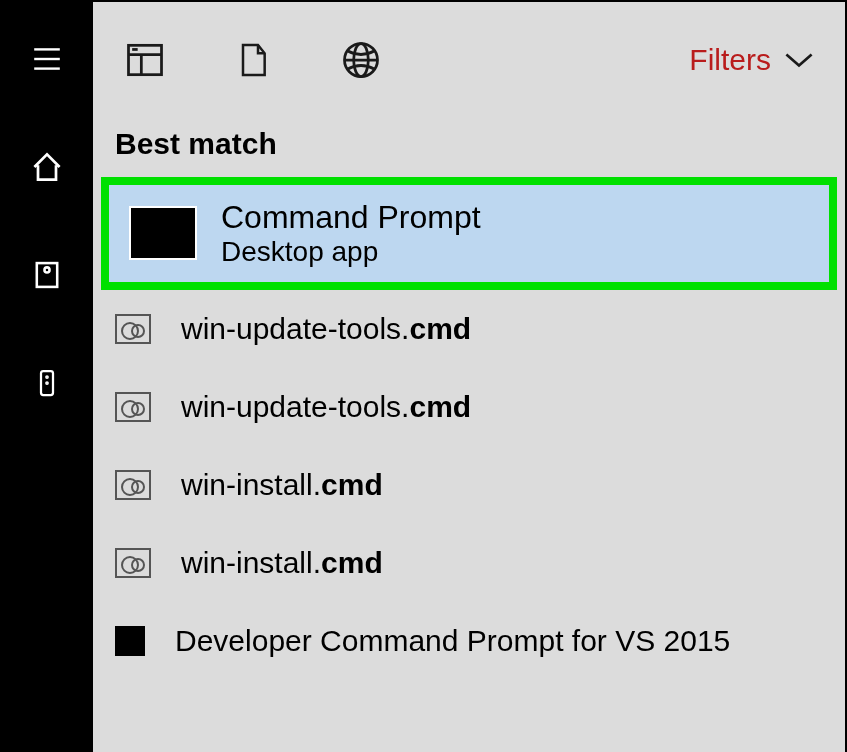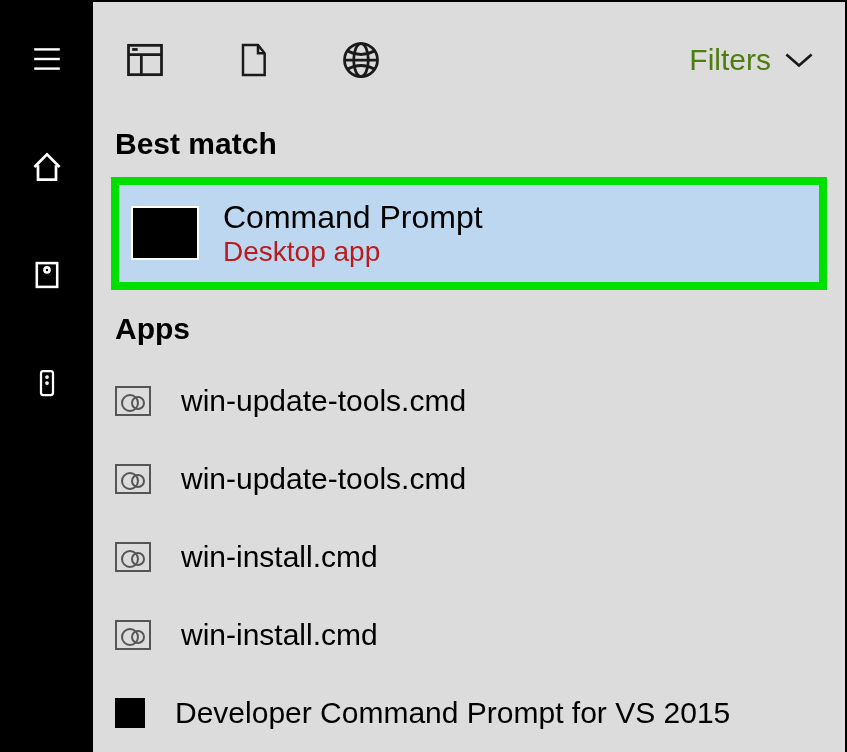--- a/index.html
+++ b/index.html
@@ -53,52 +53,52 @@
       color: #1a1a1a;
       cursor: pointer;
     }
     .topbar-icon svg { stroke: #1a1a1a; fill: none; stroke-width: 3; }
     .filters {
       margin-left: auto;
       display: flex;
       align-items: center;
       gap: 10px;
       font-size: 30px;
-      color: #4d7c0f;
+      color: #b91c1c;
       cursor: pointer;
     }
     .filters svg { stroke: #1a1a1a; fill: none; stroke-width: 3; }
 
     
     .section-header {
       padding: 10px 22px 16px 22px;
       font-size: 30px;
       font-weight: 600;
       color: #000000;
     }
 
     
     .best-match-item {
-      margin: 0 18px;
+      margin: 0 8px;
       border: 8px solid #00e000;
       background: #bdd7f0;
       display: flex;
       align-items: center;
-      padding: 14px 12px;
+      padding: 14px 20px;
       cursor: pointer;
     }
     .bm-thumb {
       width: 68px; height: 54px;
       background: #000;
       border: 2px solid #fff;
       margin-right: 24px;
       flex-shrink: 0;
     }
     .bm-title { font-size: 32px; color: #000; line-height: 1.15; }
-    .bm-sub   { font-size: 28px; color: #b91c1c; }
+    .bm-sub   { font-size: 28px; color: #000000; }
 
     
     .app-list { display: flex; flex-direction: column; }
     .app-item {
       display: flex;
       align-items: center;
       padding: 22px 22px;
       gap: 30px;
       font-size: 30px;
       color: #000;
@@ -121,21 +121,21 @@
     }
     .app-item .file-icon.cmd::before {
       content: "";
       position: absolute;
       width: 10px; height: 10px;
       border: 2px solid #555;
       border-radius: 50%;
       right: 4px; bottom: 4px;
     }
     .app-item .file-icon.square { background:#000; border:none; width:30px; height:30px; }
-    .app-item .label b { font-weight: 400; }
+    .app-item .label b { font-weight: 700; }
   </style>
 </head>
 <body>
 
 <div class="rail">
   <div class="rail-icon">
     <svg viewBox="0 0 40 40" width="40" height="32">
         <line x1="4" y1="8" x2="36" y2="8"></line>
         <line x1="4" y1="20" x2="36" y2="20"></line>
         <line x1="4" y1="32" x2="36" y2="32"></line>
@@ -200,21 +200,20 @@
   <div class="section-header">Best match</div>
 
   <div class="best-match-item">
     <div class="bm-thumb"></div>
     <div>
       <div class="bm-title">Command Prompt</div>
       <div class="bm-sub">Desktop app</div>
     </div>
   </div>
 
-  <div class="section-header" style="padding-top:22px;">Apps</div>
 
   <div class="app-list" id="app-list">
 
   <div class="app-item">
         <div class="file-icon cmd"></div>
         <div class="label">win-update-tools.<b>cmd</b></div>
       </div>
       <div class="app-item">
         <div class="file-icon cmd"></div>
         <div class="label">win-update-tools.<b>cmd</b></div>

